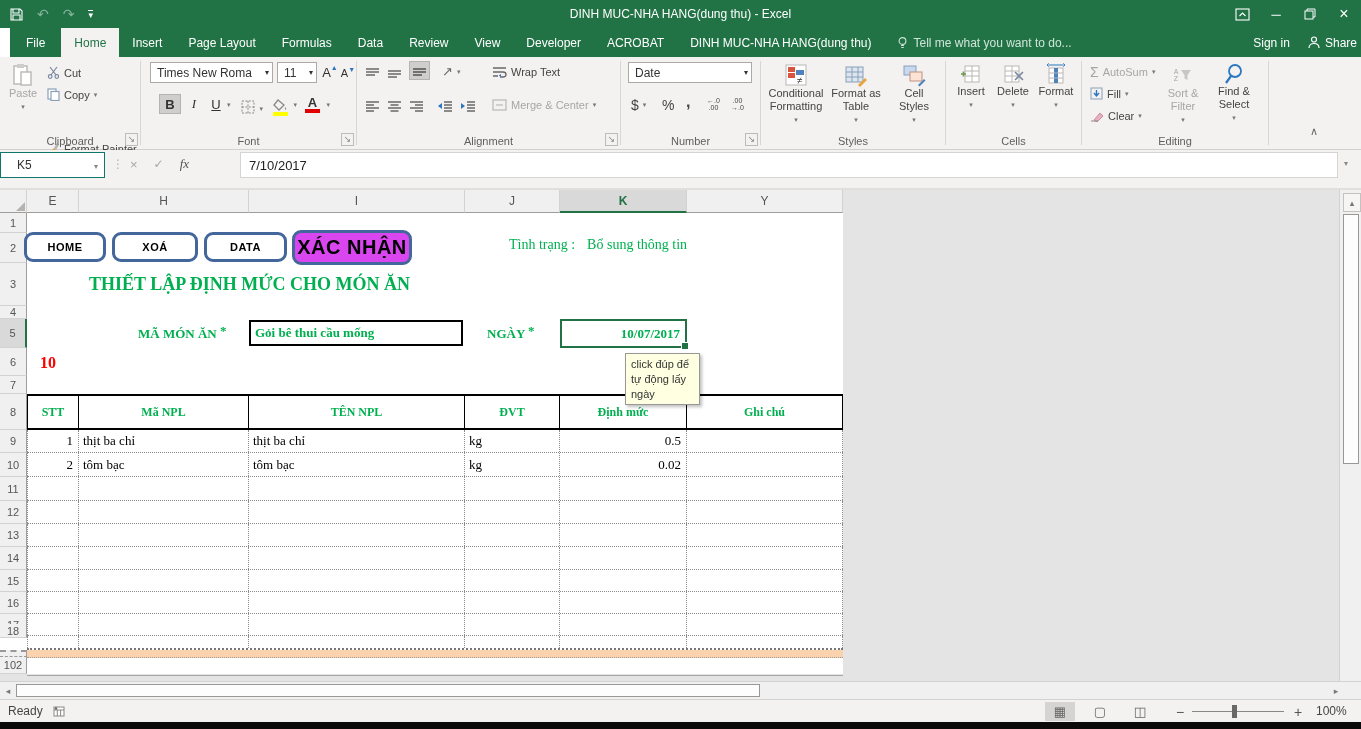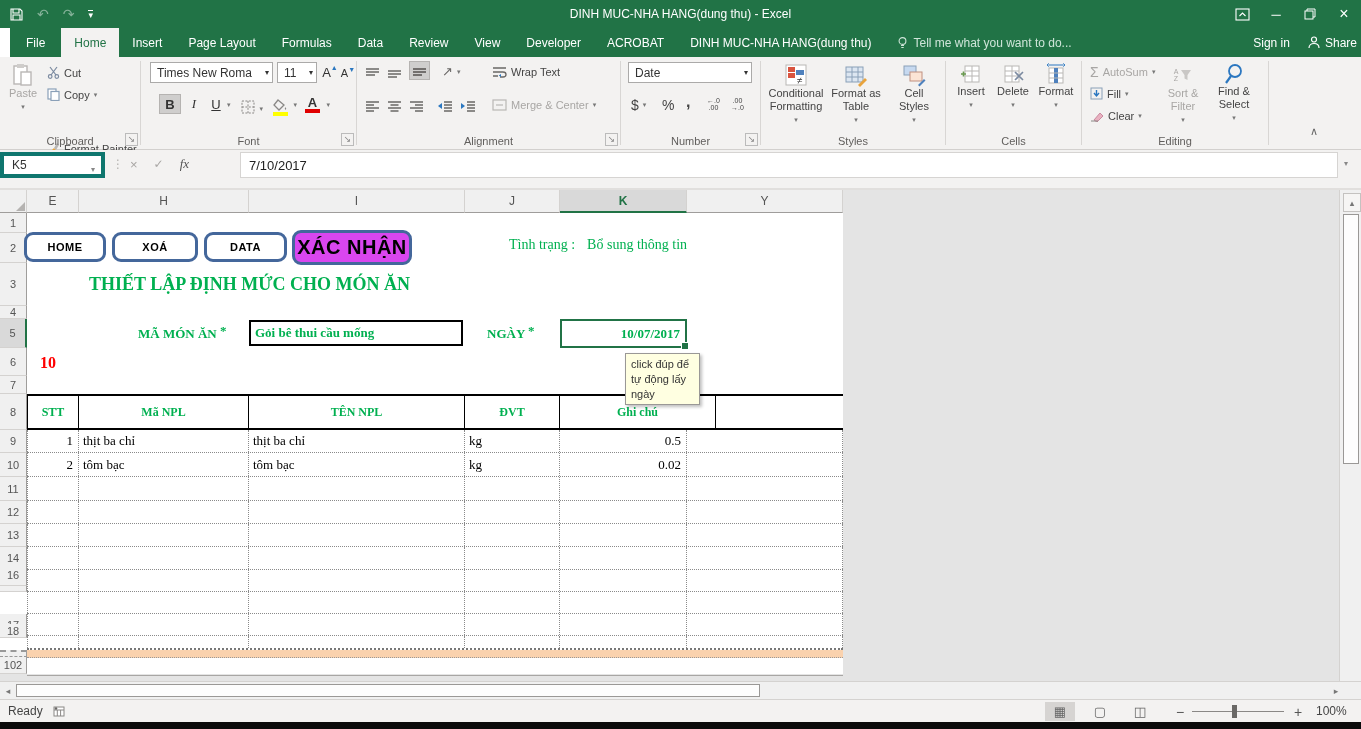--- a/index.html
+++ b/index.html
@@ -31,21 +31,21 @@
   .bigbtn{display:flex;flex-direction:column;align-items:center;justify-content:flex-start;font-size:11px;color:#444;line-height:13px;text-align:center;padding-top:4px;}
   .bigbtn .dd{font-size:7px;color:#777;}
   .combo{background:#fff;border:1px solid #abaaa9;display:flex;align-items:center;justify-content:space-between;font-size:12px;color:#333;padding:0 3px 0 6px;height:21px;box-sizing:border-box;}
   .fmtbtn{width:22px;height:20px;display:flex;align-items:center;justify-content:center;font-size:13px;color:#333;}
   .pressed{background:#cfcecd;border:1px solid #b5b3b1;box-sizing:border-box;}
   .dis{color:#a8a6a4 !important;}
   .ic{display:inline-block;vertical-align:middle;}
   .pre7{white-space:pre-line;font-size:7px;line-height:7px;color:#444;text-align:center;}
   
   #fbar{left:0;top:150px;width:1361px;height:40px;background:#f3f2f1;}
-  #namebox{left:0;top:2px;width:105px;height:26px;background:#fff;border:4px solid #0f766e;box-sizing:border-box;display:flex;align-items:center;font-size:12px;color:#333;padding-left:8px;}
+  #namebox{left:0;top:2px;width:105px;height:26px;background:#fff;border:1px solid #0f766e;box-sizing:border-box;display:flex;align-items:center;font-size:12px;color:#333;padding-left:16px;}
   #fx-input{left:240px;top:2px;width:1098px;height:26px;background:#fff;border:1px solid #d6d4d2;box-sizing:border-box;display:flex;align-items:center;font-size:13px;color:#222;padding-left:8px;}
   
   .colhead{position:absolute;top:190px;height:23px;background:#f0f0f0;border-right:1px solid #d4d2d0;border-bottom:1px solid #9f9d9b;box-sizing:border-box;
            display:flex;align-items:center;justify-content:center;font-size:12px;color:#555;}
   .colhead.sel{background:#d9d9d9;color:#217346;border-bottom:2px solid #217346;font-weight:bold;}
   .gut{position:absolute;left:0;width:27px;background:#f0f0f0;border-right:1px solid #9f9d9b;border-bottom:1px solid #d4d2d0;box-sizing:border-box;
        display:flex;align-items:center;justify-content:center;font-size:11px;color:#555;}
   .gut.sel{background:#d9d9d9;border-right:2px solid #217346;}
   
   .trow{display:flex;box-sizing:border-box;}
@@ -471,21 +471,21 @@
   <div class="gut" style="top:348px;height:28px;">6</div>
   <div class="gut" style="top:376px;height:18px;">7</div>
   <div class="gut" style="top:394px;height:36px;">8</div>
   <div class="gut" style="top:430px;height:23px;">9</div>
   <div class="gut" style="top:453px;height:24px;">10</div>
   <div class="gut" style="top:477px;height:24px;">11</div>
   <div class="gut" style="top:501px;height:23px;">12</div>
   <div class="gut" style="top:524px;height:23px;">13</div>
   <div class="gut" style="top:547px;height:23px;">14</div>
   <div class="gut" style="top:570px;height:22px;">15</div>
-  <div class="gut" style="top:564px;height:22px;">16</div>
+  <div class="gut" style="top:592px;height:22px;">16</div>
   <div class="gut" style="top:614px;height:22px;">17</div>
   <div class="gut" style="top:624px;height:14px;">18</div>
   <div class="gut" style="top:650px;height:7px;border-top:2px dashed #999;border-bottom:1px dashed #999;"></div>
   <div class="gut" style="top:657px;height:17px;">102</div>
 
   <div class="formbtn" style="left:24px;top:232px;width:82px;height:30px;">HOME</div>
   <div class="formbtn" style="left:112px;top:232px;width:86px;height:30px;">XOÁ</div>
   <div class="formbtn" style="left:204px;top:232px;width:83px;height:30px;">DATA</div>
   <div class="formbtn" style="left:292px;top:230px;width:120px;height:35px;background:#d946ef;border-color:#44679B;font-size:20px;">XÁC NHẬN</div>
 
@@ -513,20 +513,21 @@
   </div>
 
   <div class="a ser" style="left:40px;top:354px;font-size:16px;font-weight:bold;color:#FF0000;">10</div>
 
   <div class="a" style="left:27px;top:394px;width:816px;z-index:1;">
     <div class="trow hd" style="height:36px;border-top:2px solid #000;border-bottom:2px solid #000;">
       <div class="tc" style="width:52px;">STT</div>
       <div class="tc" style="width:170px;">Mã NPL</div>
       <div class="tc" style="width:216px;">TÊN NPL</div>
       <div class="tc" style="width:95px;">ĐVT</div>
+      <div class="tc" style="width:127px;">Định mức</div>
       <div class="tc" style="width:156px;">Ghi chú</div>
     </div>
     <div class="trow bodyrow" style="height:23px;">
       <div class="tc cellR" style="width:52px;">1</div>
       <div class="tc cellL" style="width:170px;">thịt ba chỉ</div>
       <div class="tc cellL" style="width:216px;">thịt ba chỉ</div>
       <div class="tc cellL" style="width:95px;">kg</div>
       <div class="tc cellR" style="width:127px;">0.5</div>
       <div class="tc" style="width:156px;"></div>
     </div>

